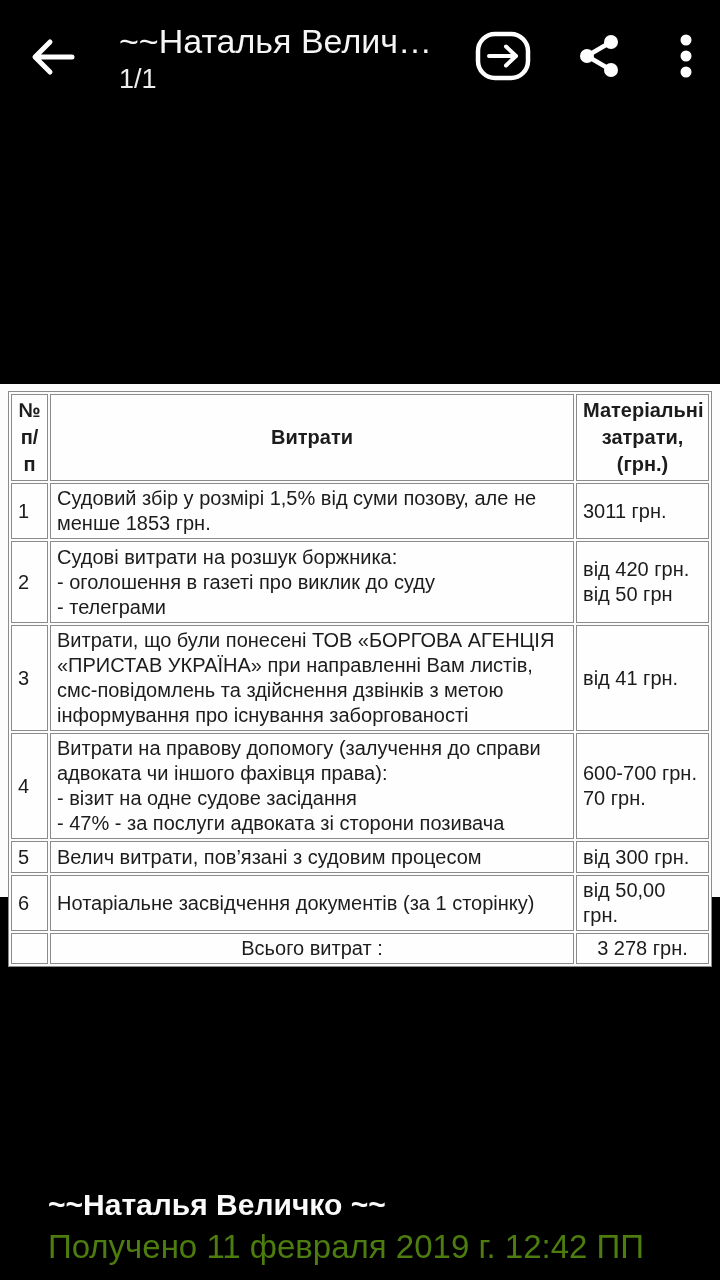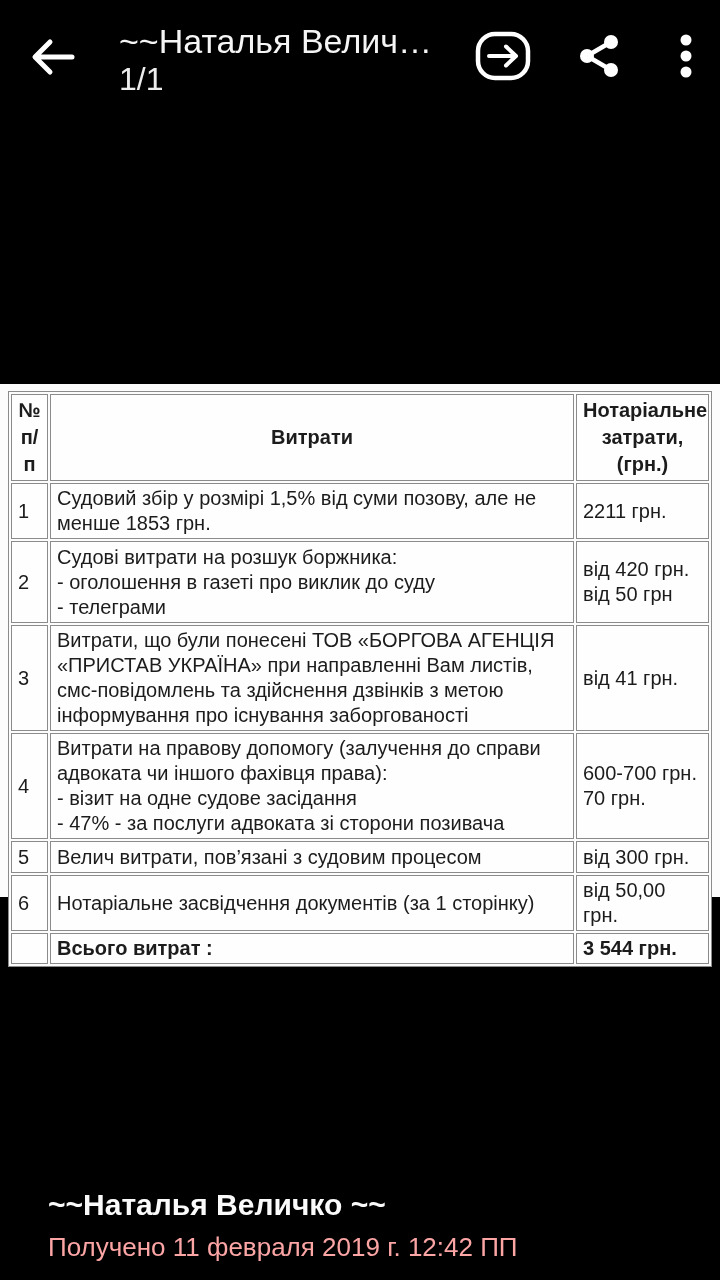--- a/index.html
+++ b/index.html
@@ -8,21 +8,21 @@
     background:#000;font-family:"Liberation Sans", sans-serif;
     -webkit-font-smoothing:antialiased;
   }
   
   .appbar{position:absolute;left:0;top:0;width:720px;height:115px;background:#000;text-decoration:underline;}
   .back-btn{position:absolute;left:22px;top:26px;width:62px;height:62px;
     display:flex;align-items:center;justify-content:center;background:none;border:none;padding:0;cursor:pointer;}
   .title-block{position:absolute;left:119px;top:20px;width:350px;}
   .title{color:#f5f5f5;font-size:34px;line-height:42px;font-weight:400;
     white-space:nowrap;overflow:hidden;}
-  .page-indicator{color:#ededed;font-size:32px;line-height:32px;font-weight:400;margin-top:1px;}
+  .page-indicator{color:#ededed;font-size:27px;line-height:32px;font-weight:400;margin-top:1px;}
   .icon-btn{position:absolute;background:none;border:none;padding:0;cursor:pointer;
     display:flex;align-items:center;justify-content:center;}
   .goto-btn{left:470px;top:25px;width:66px;height:62px;}
   .share-btn{left:572px;top:27px;width:56px;height:58px;}
   .menu-btn{left:662px;top:27px;width:48px;height:58px;}
   
   .image-strip{position:absolute;left:0;top:384px;width:720px;height:513px;
     background:#fcfcfc;cursor:pointer;}
   table.expenses{
     position:absolute;left:8px;top:7px;width:704px;height:499px;
@@ -39,25 +39,25 @@
   col.c-cost{width:133px;}
   td.num{padding-left:4px;}
   tr.r-header{height:59px;}
   tr.r1{height:56px;}
   tr.r2{height:82px;}
   tr.r3{height:100px;}
   tr.r4{height:103px;}
   tr.r5{height:32px;}
   tr.r6{height:33px;}
   tr.r-total{height:28px;}
-  tr.r-total td{font-weight:bold;}
+  tr.r-total td{font-weight:normal;text-align:center;}
   
   .caption{position:absolute;left:34px;top:1186px;width:660px;margin-left:14px;}
   .sender{color:#fafafa;font-size:30px;font-weight:bold;line-height:38px;}
-  .received{color:#fca5a5;font-size:26px;font-weight:400;line-height:36px;margin-top:5px;}
+  .received{color:#4d7c0f;font-size:33px;font-weight:400;line-height:36px;margin-top:5px;}
   svg{display:block;}
 </style>
 </head>
 <body>
 
 <div class="appbar">
   <button class="back-btn">
     <span>
       <svg width="50" height="44" viewBox="0 0 50 44">
         <path d="M44 22 H8 M22 7 L7 22 L22 37" stroke="#ffffff" stroke-width="5" fill="none" stroke-linecap="round" stroke-linejoin="round"></path>
@@ -106,27 +106,27 @@
     <colgroup>
         <col class="c-num">
         <col class="c-expense">
         <col class="c-cost">
       </colgroup>
     <tbody>
       <tr class="r-header">
         <th>№
 п/п</th>
         <th>Витрати</th>
-        <th>Нотаріальне
+        <th>Матеріальні
 затрати, (грн.)</th>
       </tr>
       <tr class="r1">
         <td class="num">1</td>
         <td>Судовий збір у розмірі 1,5% від суми позову, але не менше 1853 грн.</td>
-        <td>2211 грн.</td>
+        <td>3011 грн.</td>
       </tr>
       <tr class="r2">
         <td class="num">2</td>
         <td>Судові витрати на розшук боржника:
 - оголошення в газеті про виклик до суду
 - телеграми</td>
         <td>від 420 грн.
 від 50 грн</td>
       </tr>
       <tr class="r3">
@@ -148,21 +148,21 @@
         <td>від 300 грн.</td>
       </tr>
       <tr class="r6">
         <td class="num">6</td>
         <td>Нотаріальне засвідчення документів (за 1 сторінку)</td>
         <td>від 50,00 грн.</td>
       </tr>
       <tr class="r-total">
         <td class="num"></td>
         <td>Всього витрат :</td>
-        <td>3 544 грн.</td>
+        <td>3 278 грн.</td>
       </tr>
     </tbody>
   </table>
 </div>
 
 <div class="caption">
   <div class="sender">~~Наталья Величко ~~</div>
   <div class="received">Получено 11 февраля 2019 г. 12:42 ПП</div>
 </div>
 

